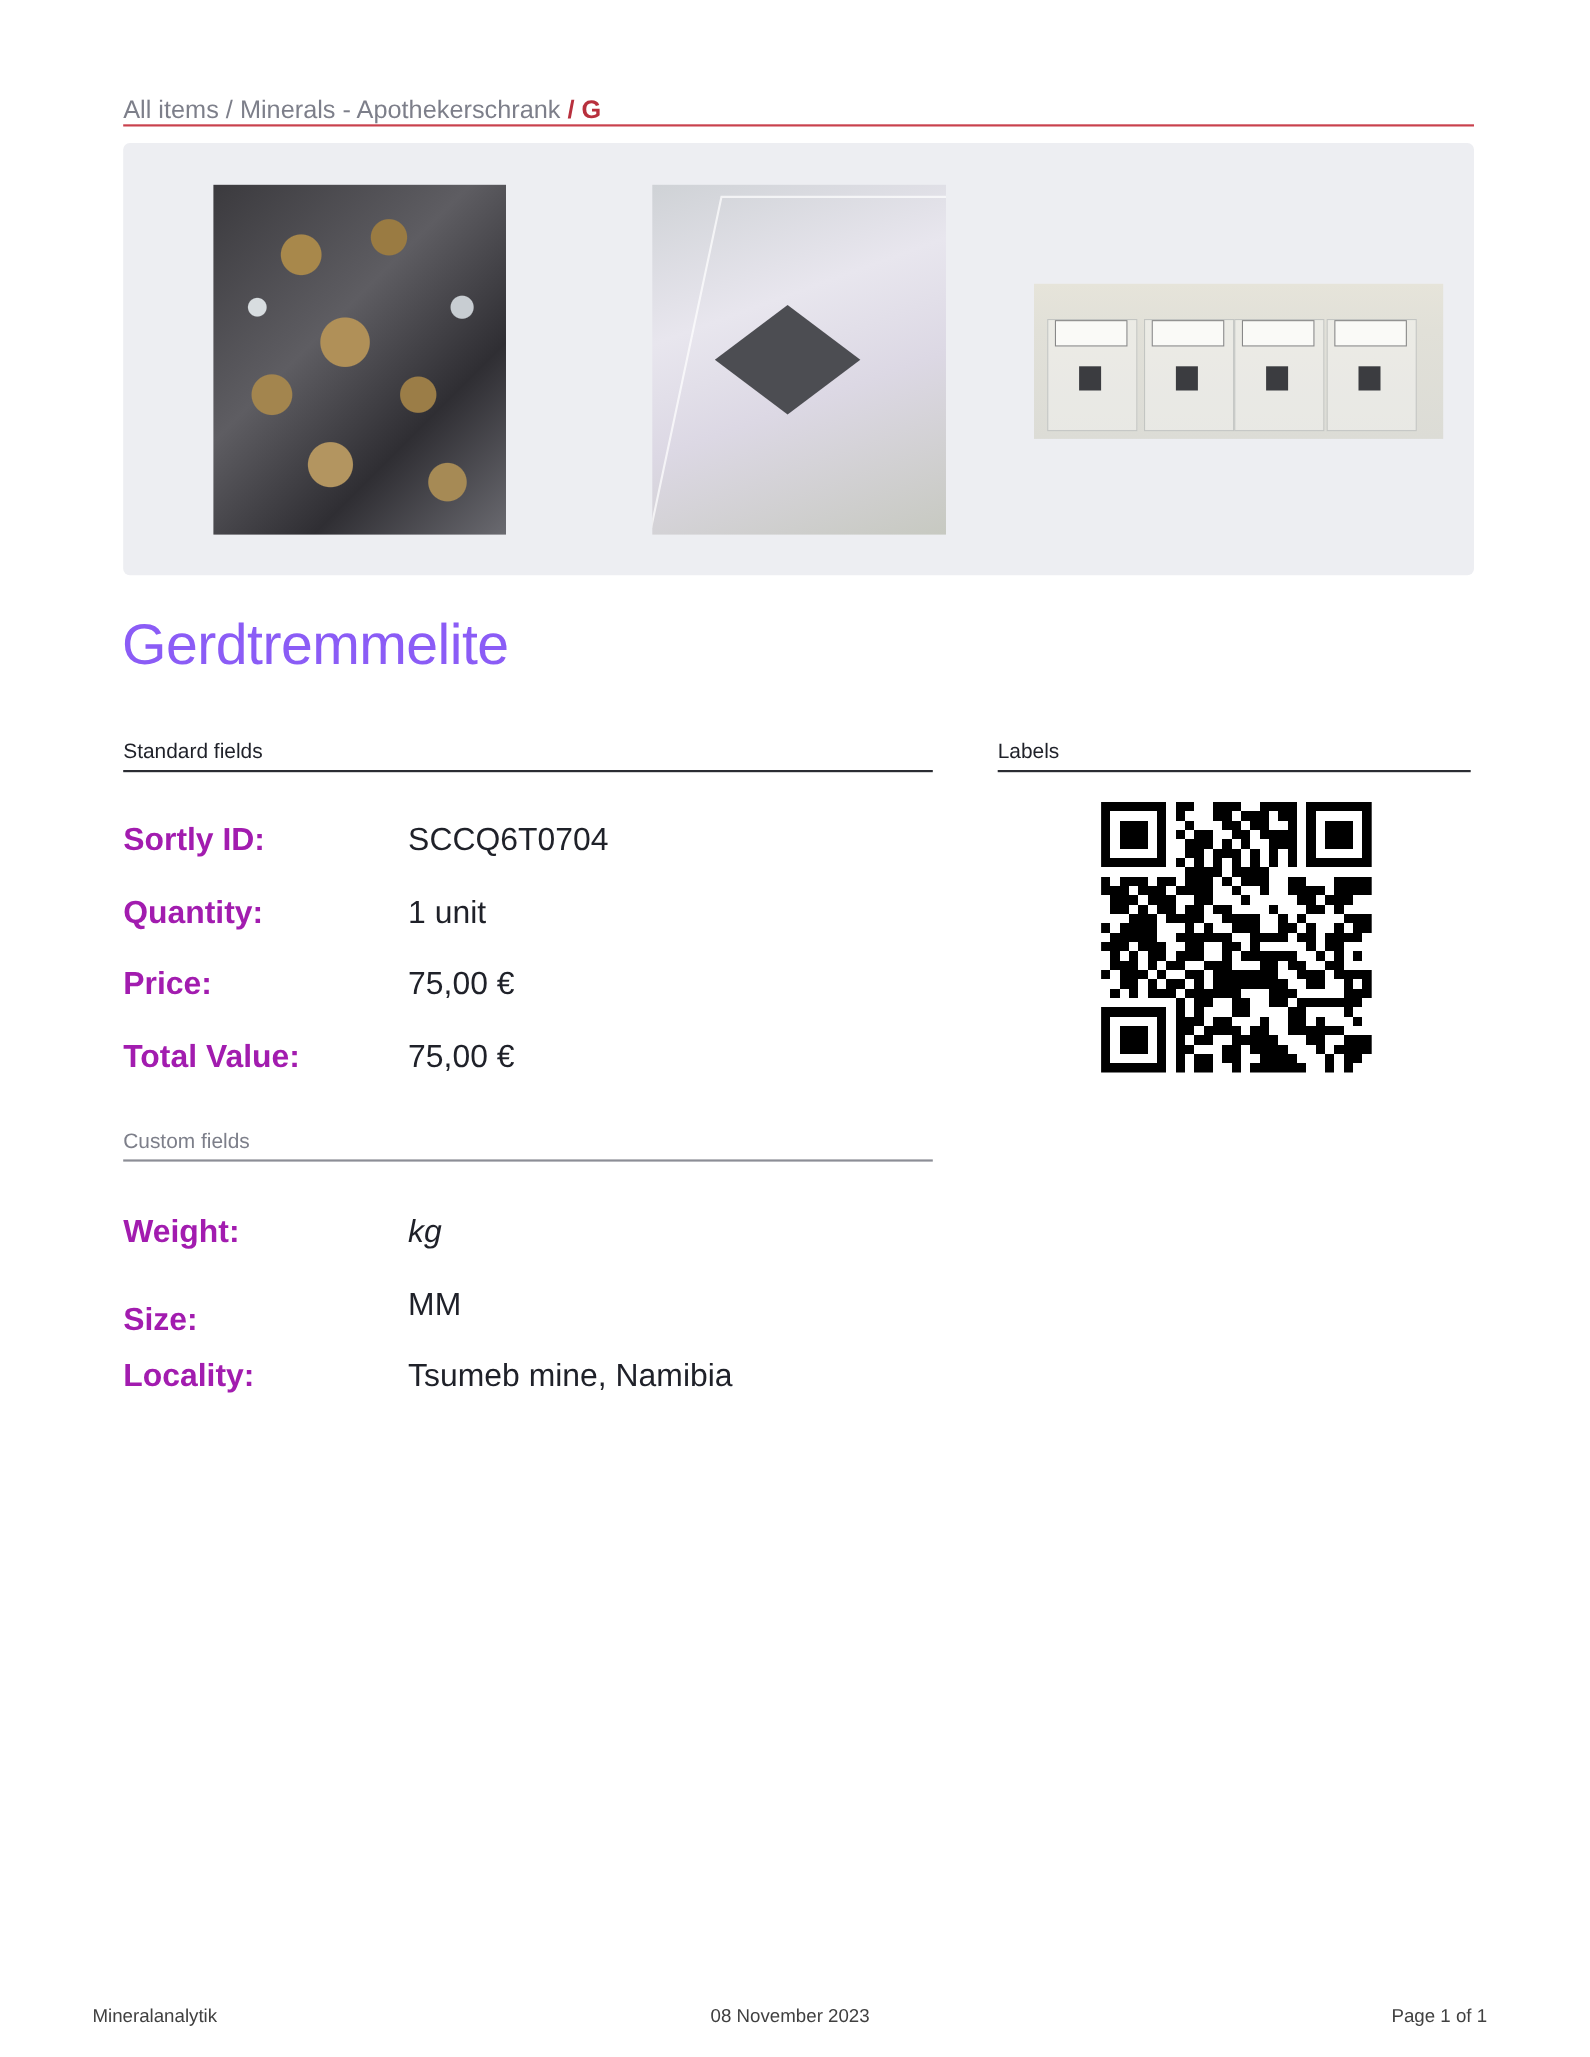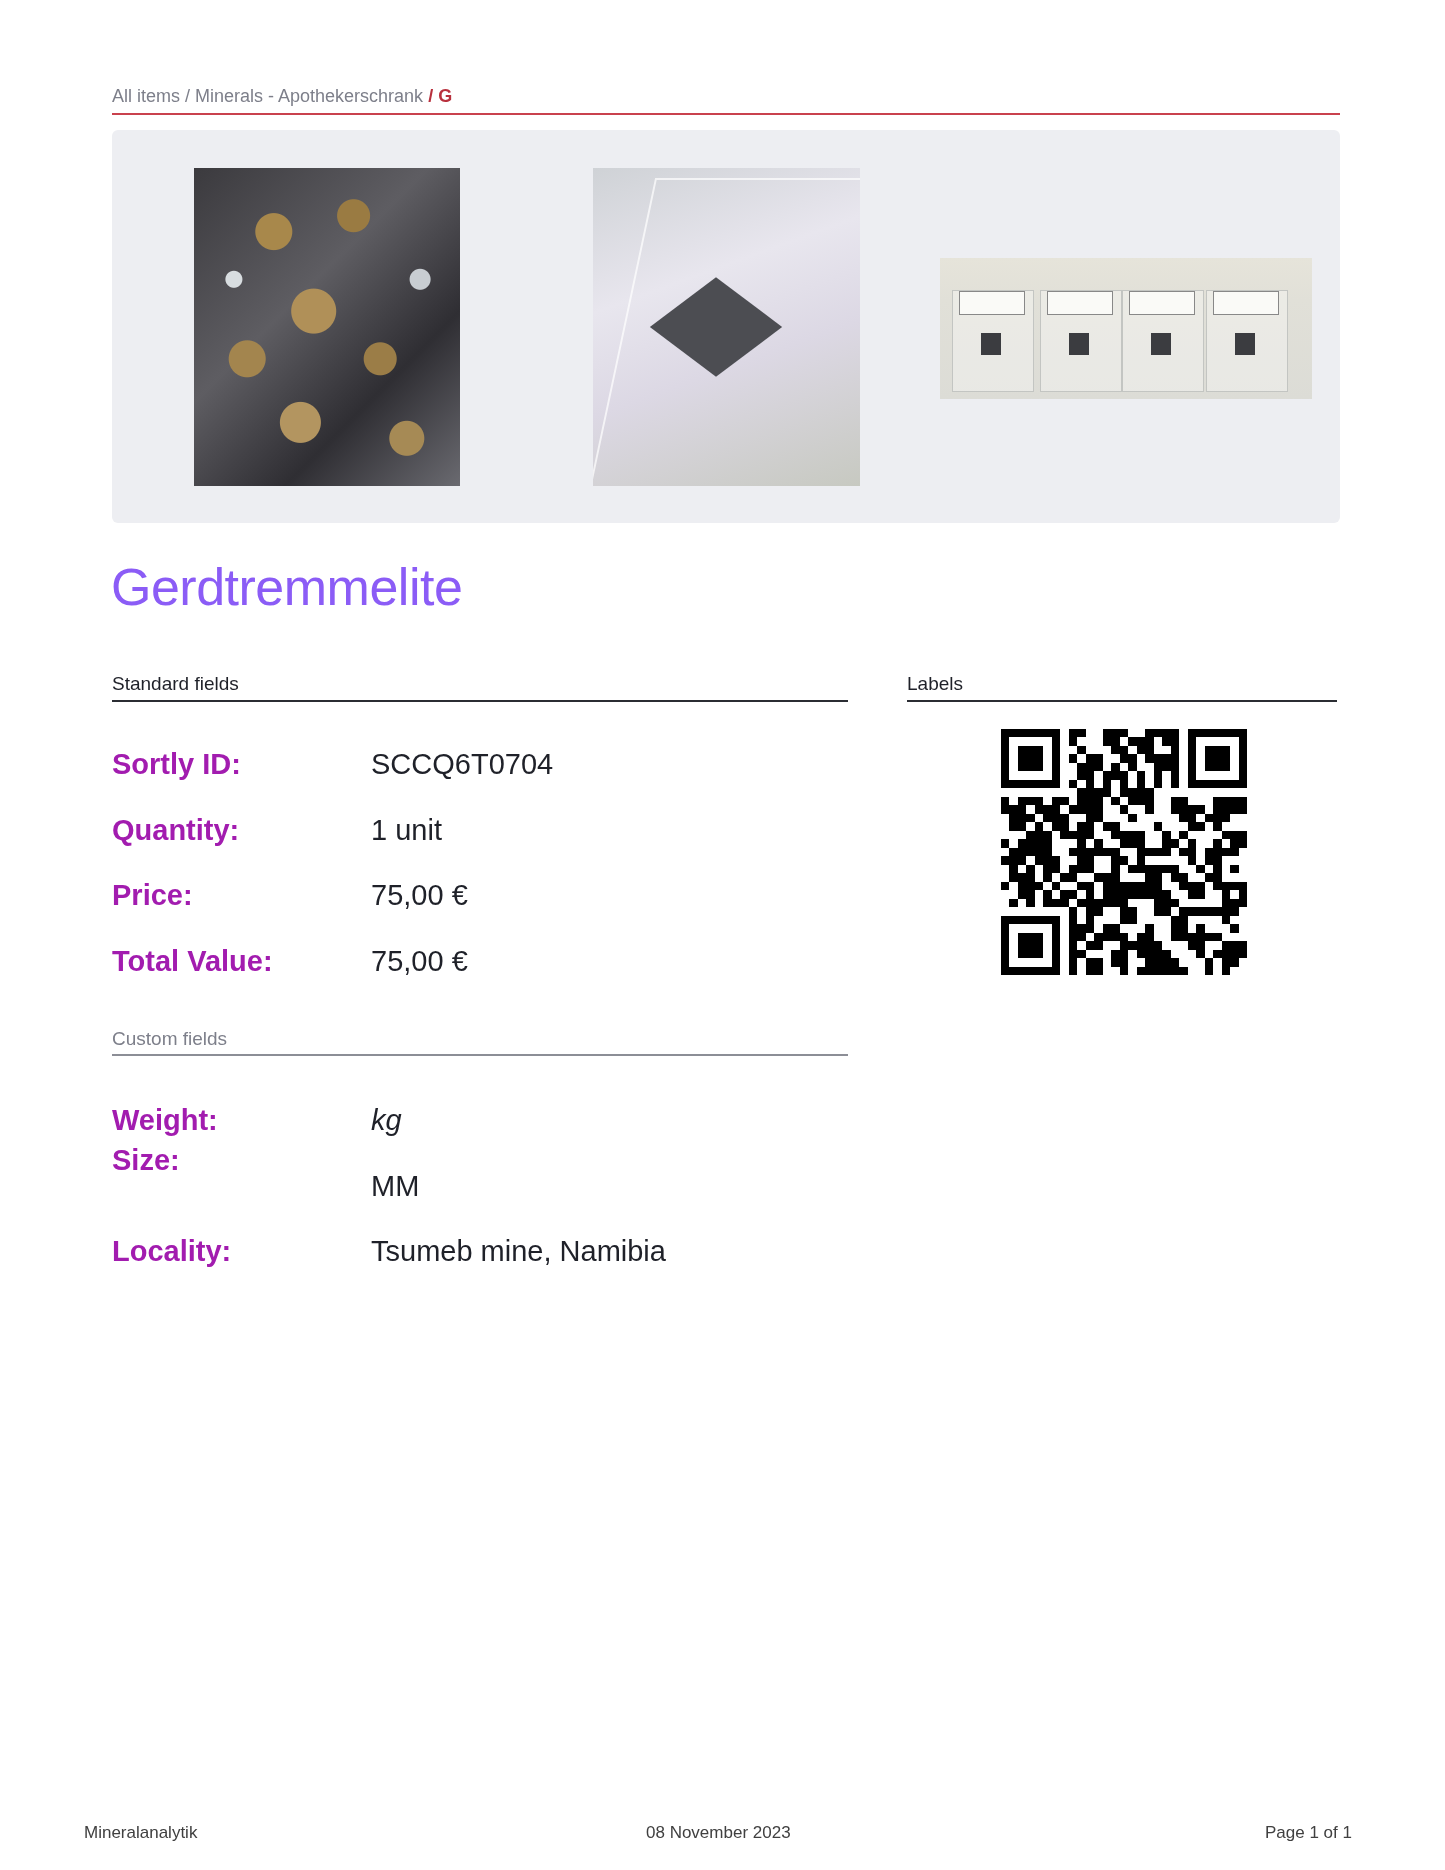--- a/index.html
+++ b/index.html
@@ -1,17 +1,17 @@
 <!DOCTYPE html>
 <html><head>
 <meta charset="utf-8">
 <style>
   html, body { margin: 0; padding: 0; background: #ffffff; }
   body { width: 1445px; height: 1870px; position: relative; font-family: "Liberation Sans", sans-serif; color: #1f2129; overflow: hidden; }
-  .breadcrumb { position: absolute; left: 112px; top: 86px; font-size: 18px; color: #7d7f8a; white-space: nowrap; }
+  .breadcrumb { position: absolute; left: 112px; top: 86px; font-size: 23px; color: #7d7f8a; white-space: nowrap; }
   .breadcrumb .current { color: #b8303d; font-weight: bold; }
   .breadcrumb-rule { position: absolute; left: 112px; top: 113px; width: 1228px; height: 2px; background: #c9414d; }
   .gallery { position: absolute; left: 112px; top: 130px; width: 1228px; height: 393px; background: #edeef2; border-radius: 6px; }
   .photo { position: absolute; overflow: hidden; }
   .photo1 { left: 82px; top: 38px; width: 266px; height: 318px;
     background:
       radial-gradient(circle at 30% 20%, #a8884b 0 18px, transparent 19px),
       radial-gradient(circle at 60% 15%, #9a7b42 0 16px, transparent 17px),
       radial-gradient(circle at 45% 45%, #b09058 0 22px, transparent 23px),
       radial-gradient(circle at 20% 60%, #a3854e 0 18px, transparent 19px),
@@ -84,21 +84,21 @@
 <div class="field-label" style="top:879px;">Price:</div>
 <div class="field-value" style="top:879px;">75,00 €</div>
 <div class="field-label" style="top:945px;">Total Value:</div>
 <div class="field-value" style="top:945px;">75,00 €</div>
 
 <div class="section-head" style="left:112px; top:1028px; color:#7d7f8a;">Custom fields</div>
 <div class="section-rule" style="left:112px; top:1054px; width:736px; background:#8c8e96;"></div>
 
 <div class="field-label" style="top:1104px;">Weight:</div>
 <div class="field-value" style="top:1104px;font-style:italic;">kg</div>
-<div class="field-label" style="top:1144px;">Size:</div>
+<div class="field-label" style="top:1184px;">Size:</div>
 <div class="field-value" style="top:1170px;">MM</div>
 <div class="field-label" style="top:1235px;">Locality:</div>
 <div class="field-value" style="top:1235px;">Tsumeb mine, Namibia</div>
 
 <div class="section-head" style="left:907px; top:673px; color:#1f2129;">Labels</div>
 <div class="section-rule" style="left:907px; top:700px; width:430px; background:#2b2d33;"></div>
 
 <svg class="qr" viewBox="0 0 29 29" shape-rendering="crispEdges">
   <rect x="0" y="0" width="29" height="29" fill="#fff"></rect>
   <g fill="#000">

